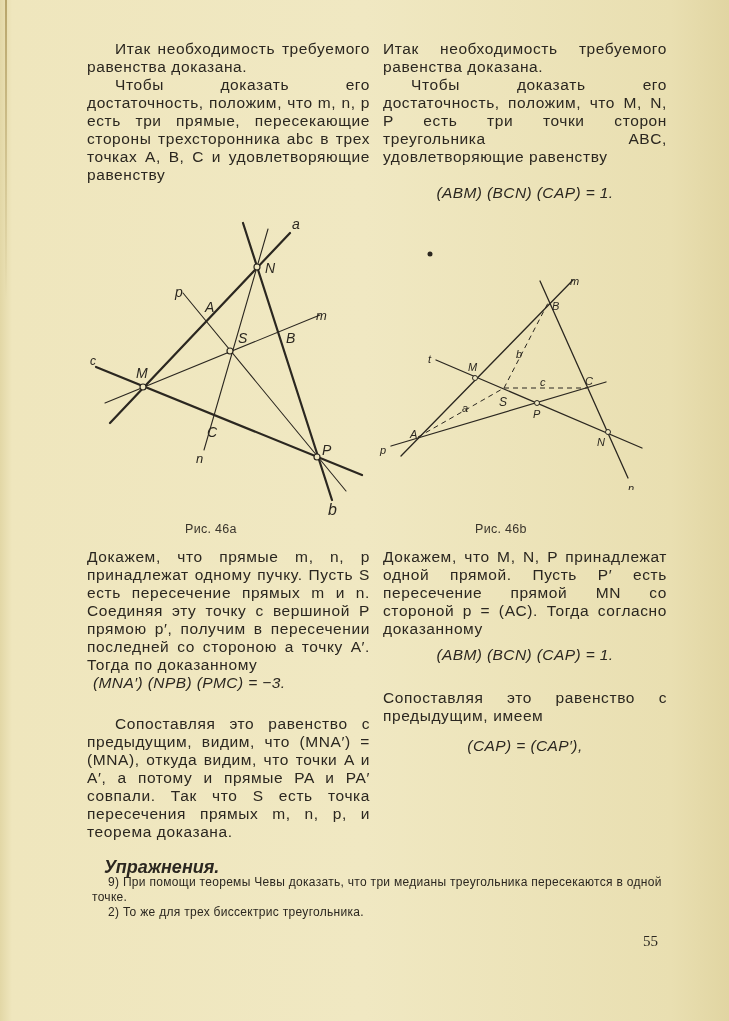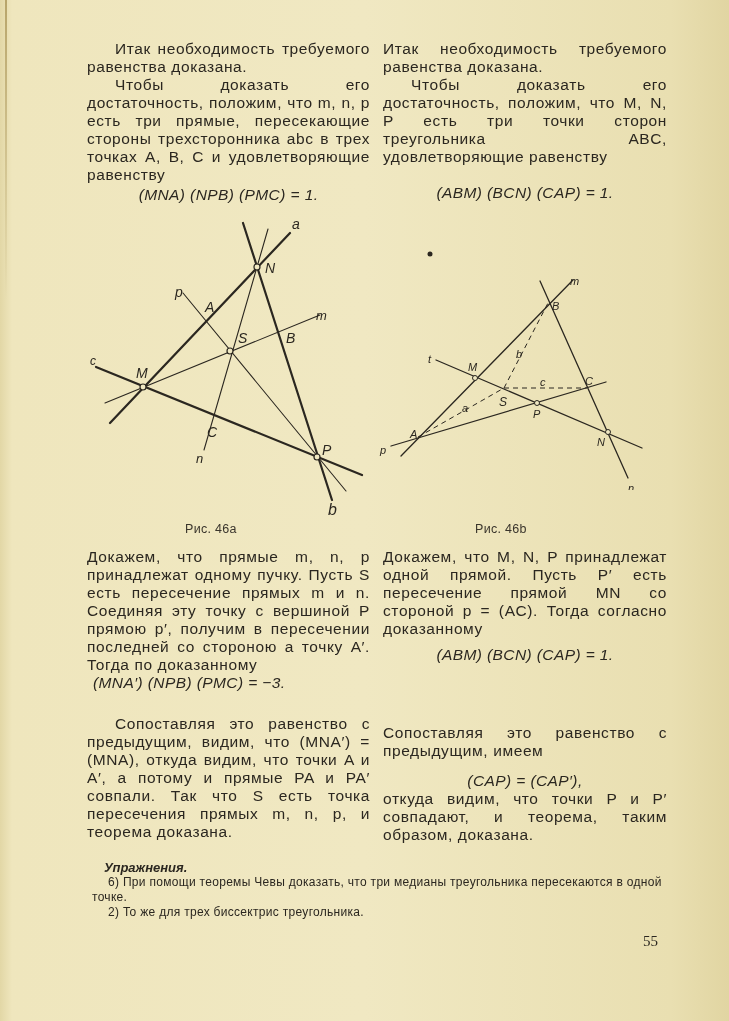--- a/index.html
+++ b/index.html
@@ -21,34 +21,33 @@
   .col { position: absolute; font-family: "Liberation Sans", "DejaVu Sans", sans-serif; font-size: 15.5px; line-height: 18px; letter-spacing: 0.6px; color: #2b2720; }
   .col p { margin: 0; text-align: justify; text-align-last: auto; }
   .indent { text-indent: 28px; }
   .formula { font-style: italic; text-align: center !important; font-family: "Liberation Sans", "DejaVu Sans", sans-serif; letter-spacing: 0.4px; }
   .left { left: 87px; width: 283px; }
   .right { left: 383px; width: 284px; }
   .fig { position: absolute; }
   .fig svg { display: block; }
   .caption { position: absolute; font-family: "Liberation Sans", sans-serif; font-size: 12.5px; color: #3a352c; letter-spacing: 0.3px; }
   .exercises { position: absolute; left: 92px; top: 860px; width: 580px; font-family: "Liberation Sans", sans-serif; font-size: 12px; line-height: 15px; color: #2b2720; }
-  .exercises .hdr { font-style: italic; font-weight: bold; font-size: 13px; }
+  .exercises .hdr { font-style: italic; font-weight: bold; font-size: 18px; }
   .page-num { position: absolute; left: 643px; top: 933px; font-family: "Liberation Serif", serif; font-size: 15px; color: #2b2720; }
   .lbl { font-family: "Liberation Sans", sans-serif; font-style: italic; fill: #2b2720; }
 </style>
 </head>
 <body>
 
 <div class="page">
   <div class="binding-line"></div>
 
   <div class="col left" style="top:40px;">
     <p class="indent">Итак необходимость требуемого равенства доказана.</p>
     <p class="indent">Чтобы доказать его достаточность, положим, что m, n, p есть три прямые, пересекающие стороны трехсторонника abc в трех точках A, B, C и удовлетворяющие равенству</p>
-    <p class="formula" style="margin-top:2px;">(MNA) (NPB) (PMC) = 1.</p>
   </div>
 
   <div class="col right" style="top:40px;">
     <p>Итак необходимость требуемого равенства доказана.</p>
     <p class="indent">Чтобы доказать его достаточность, положим, что M, N, P есть три точки сторон треугольника ABC, удовлетворяющие равенству</p>
     <p class="formula" style="margin-top:18px;">(ABM) (BCN) (CAP) = 1.</p>
   </div>
 
   <div class="fig" style="left:90px; top:215px;">
     <svg width="290" height="300" viewBox="0 0 290 300">
@@ -133,25 +132,24 @@
 
   <div class="col left" style="top:548px;">
     <p>Докажем, что прямые m, n, p принадлежат одному пучку. Пусть S есть пересечение прямых m и n. Соединяя эту точку с вершиной P прямою p′, получим в пересечении последней со стороною a точку A′. Тогда по доказанному</p>
     <p class="formula" style="text-align:left !important; padding-left:6px;">(MNA′) (NPB) (PMC) = −3.</p>
     <p class="indent" style="margin-top:23px;">Сопоставляя это равенство с предыдущим, видим, что (MNA′) = (MNA), откуда видим, что точки A и A′, а потому и прямые PA и PA′ совпали. Так что S есть точка пересечения прямых m, n, p, и теорема доказана.</p>
   </div>
 
   <div class="col right" style="top:548px;">
     <p>Докажем, что M, N, P принадлежат одной прямой. Пусть P′ есть пересечение прямой MN со стороной p = (AC). Тогда согласно доказанному</p>
     <p class="formula" style="margin-top:8px;">(ABM) (BCN) (CAP) = 1.</p>
-    <p style="margin-top:60px;">Сопоставляя это равенство с предыдущим, имеем</p>
-    <p class="formula" style="margin:12px 0 0;">(CAP) = (CAP′),</p>
-    <p>откуда видим, что точки P и P′ совпадают, и теорема, таким образом, доказана.</p>
+    <p style="margin-top:25px;">Сопоставляя это равенство с предыдущим, имеем</p>
+    <p class="formula" style="margin:12px 0 8px;">(CAP) = (CAP′),</p>
   </div>
 
   <div class="exercises">
     <div class="hdr" style="padding-left:12px;">Упражнения.</div>
-    <div style="text-indent:16px; letter-spacing:0.3px;">6) При помощи теоремы Чевы доказать, что три медианы треугольника пересекаются в одной точке.</div>
+    <div style="text-indent:16px; letter-spacing:0.3px;">9) При помощи теоремы Чевы доказать, что три медианы треугольника пересекаются в одной точке.</div>
     <div style="text-indent:16px; letter-spacing:0.3px;">2) То же для трех биссектрис треугольника.</div>
   </div>
 
   <div class="page-num">55</div>
 </div>
 
 </body></html>

